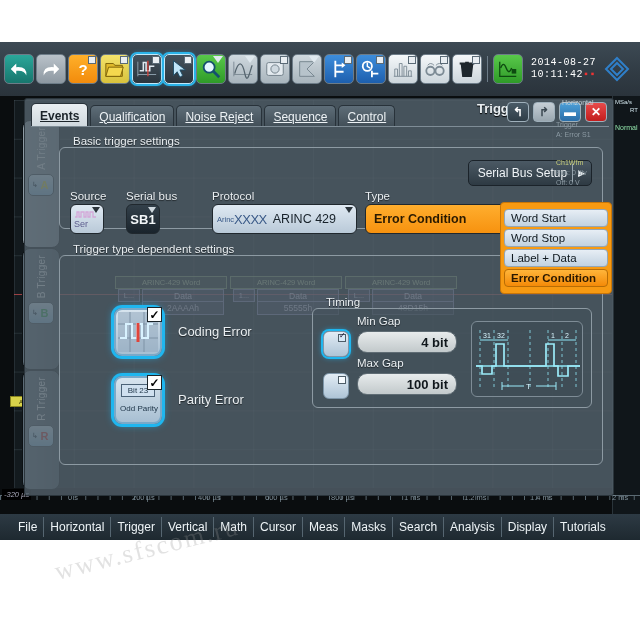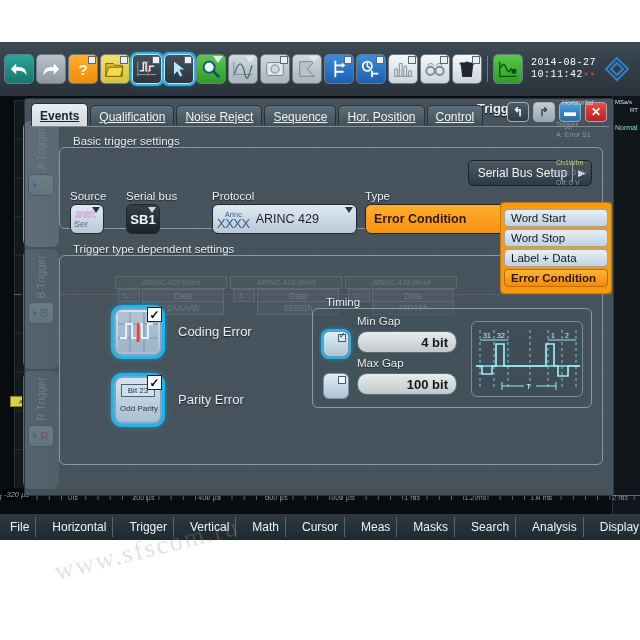--- a/index.html
+++ b/index.html
@@ -257,21 +257,21 @@
   .busdata {
     position:absolute; height:13px; border:1px solid rgba(150,150,200,.8);
     background:rgba(120,110,170,.30); color:#d5d0ea;
     display:flex; align-items:center; justify-content:center; font-size:8.5px;
   }
 
   
   .bottommenu {
     position:absolute; left:0; top:514px; width:640px; height:26px;
     background:linear-gradient(180deg,#2d3a44,#1e2930);
-    display:flex; align-items:center; padding-left:4px;gap:10px;
+    display:flex; align-items:center; padding-left:12px;
   }
   .mitem {
     color:#eef4f7; font-size:12px; padding:0 6px; height:20px;
     display:flex; align-items:center; border-right:1px solid #566671;
     white-space:nowrap;
   }
   .mitem:last-child { border-right:none; }
 
   .bottomwhite { position:absolute; left:0; top:540px; width:640px; height:100px; background:#fff; }
 
@@ -514,21 +514,20 @@
       <div class="wbtn fwd">↱</div>
       <div class="wbtn min">▬</div>
       <div class="wbtn close">✕</div>
     </div>
 
     <div class="tabrow">
       <div class="tab active">Events</div>
       <div class="tab">Qualification</div>
       <div class="tab">Noise Reject</div>
       <div class="tab">Sequence</div>
-      <div class="tab">Hor. Position</div>
       <div class="tab">Control</div>
     </div>
     <div class="tabsep"></div>
 
     <div class="panel-label" style="left:44px; top:36px;">Basic trigger settings</div>
     <div class="panel" style="left:34px; top:48px; width:544px; height:82px;">
 
       <div class="serialbus-setup">
         <span>Serial Bus Setup</span>
         <span class="sepv"></span>
@@ -547,21 +546,21 @@
         <span style="font-size:9px;color:#5e5d8e;">Ser</span>
         <span class="cdot"></span>
       </div>
 
       <div class="ctlbtn btn-dark" style="left:66px; top:56px; width:34px; height:30px; justify-content:center;">
         <span style="font-size:13px;font-weight:bold;">SB1</span>
         <span class="cdot" style="border-top-color:#cfd8de;"></span>
       </div>
 
       <div class="ctlbtn btn-pale" style="left:152px; top:56px; width:145px; height:30px; padding-left:4px;">
-        <span style="display:inline-flex;flex-direction:column;align-items:center;line-height:9px;margin-right:6px;">
+        <span style="display:inline-flex;flex-direction:row;align-items:center;line-height:9px;margin-right:6px;">
           <span style="font-size:7.5px;color:#3a5a88;">Arinc</span>
           <span style="font-size:13px;color:#3a5a88;letter-spacing:-0.5px;">XXXX</span>
         </span>
         <span style="font-size:12.5px;">ARINC 429</span>
         <span class="cdot"></span>
       </div>
 
       <div class="ctlbtn btn-orange" style="left:305px; top:56px; width:172px; height:30px; padding-left:8px;">
         <span style="font-size:12.5px;">Error Condition</span>
         <span class="cdot"></span>

